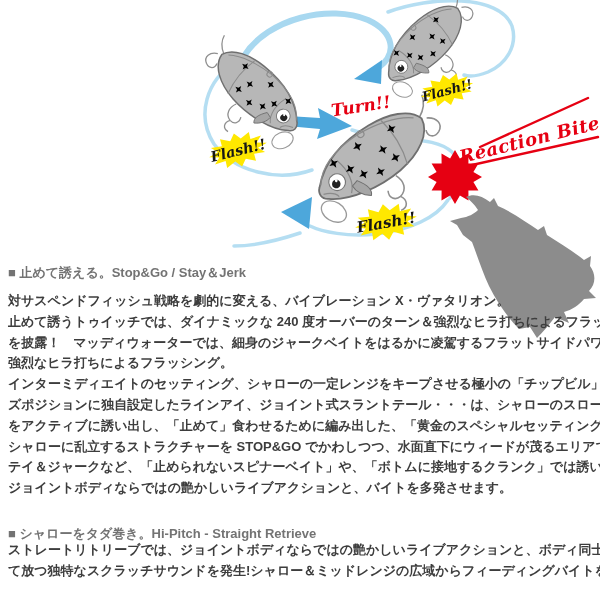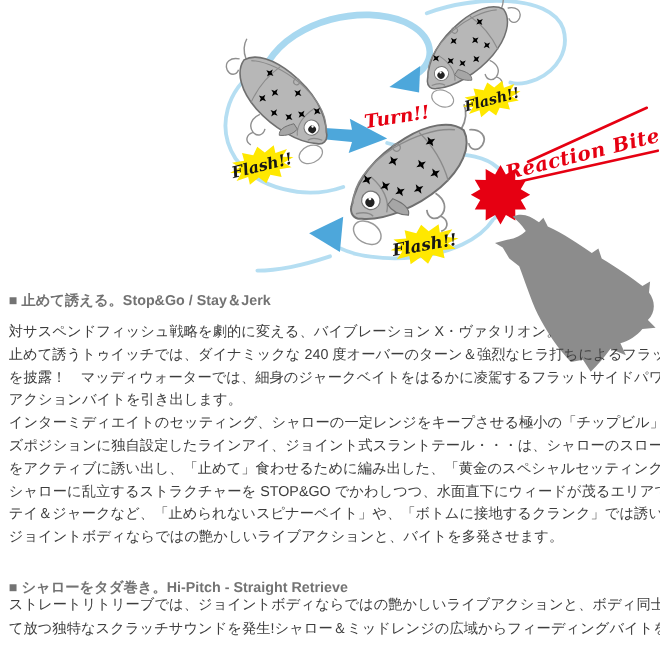--- a/index.html
+++ b/index.html
@@ -36,21 +36,21 @@
   .hook{fill:none;stroke:#8f8f8f;stroke-width:1.4;}
   .sparkle{fill:var(--sparkle-yellow);}
   .bib{fill:#fff;stroke:#9a9a9a;stroke-width:1.2;}
   .bass{fill:var(--silhouette-gray);}
   
   .heading{
     position:absolute;left:8px;margin:0;z-index:2;
     font-size:13px;font-weight:700;color:#737373;white-space:nowrap;
   }
   .para{position:absolute;left:8px;width:591px;z-index:2;color:#3d3d3d;}
-  .para div{font-size:13px;line-height:20.8px;white-space:nowrap;}
+  .para div{font-size:13px;line-height:20.8px;white-space:nowrap;font-weight:bold;}
 </style>
 </head>
 <body>
 
 <div class="canvas">
 
   <svg class="illo" width="600" height="350" viewBox="0 0 600 350">
     <defs>
       <path id="sparkle" d="M0,-4.5 L1.2,-1.2 L4.5,0 L1.2,1.2 L0,4.5 L-1.2,1.2 L-4.5,0 L-1.2,-1.2 Z"></path>
       <polygon id="flashBurst" points="33,0 22.2,3.1 28.6,9.5 16.3,8.5 16.5,16.5 6,11.6 0,19 -6,11.6 -16.5,16.5 -16.3,8.5 -28.6,9.5 -22.2,3.1 -33,0 -22.2,-3.1 -28.6,-9.5 -16.3,-8.5 -16.5,-16.5 -6,-11.6 0,-19 6,-11.6 16.5,-16.5 16.3,-8.5 28.6,-9.5 22.2,-3.1"></polygon>
@@ -131,21 +131,21 @@
       </g>
     </g>
   </svg>
 
   <section>
     <h2 class="heading" style="top:264px">■ 止めて誘える。Stop&amp;Go / Stay＆Jerk</h2>
     <div class="para" style="top:291px">
         <div>対サスペンドフィッシュ戦略を劇的に変える、バイブレーション X・ヴァタリオン。</div>
         <div>止めて誘うトゥイッチでは、ダイナミックな 240 度オーバーのターン＆強烈なヒラ打ちによるフラッシング</div>
         <div>を披露！　マッディウォーターでは、細身のジャークベイトをはるかに凌駕するフラットサイドパワーでリ</div>
-        <div>アクションバイトを引き出します。</div>
+        <div>強烈なヒラ打ちによるフラッシング。</div>
         <div>インターミディエイトのセッティング、シャローの一定レンジをキープさせる極小の「チップビル」とノー</div>
         <div>ズポジションに独自設定したラインアイ、ジョイント式スラントテール・・・は、シャローのスローフィッシュ</div>
         <div>をアクティブに誘い出し、「止めて」食わせるために編み出した、「黄金のスペシャルセッティング」。</div>
         <div>シャローに乱立するストラクチャーを STOP&amp;GO でかわしつつ、水面直下にウィードが茂るエリアでのス</div>
         <div>テイ＆ジャークなど、「止められないスピナーベイト」や、「ボトムに接地するクランク」では誘い出せなかっ</div>
         <div>ジョイントボディならではの艶かしいライブアクションと、バイトを多発させます。</div>
       </div>
   </section>
 
   <section>

